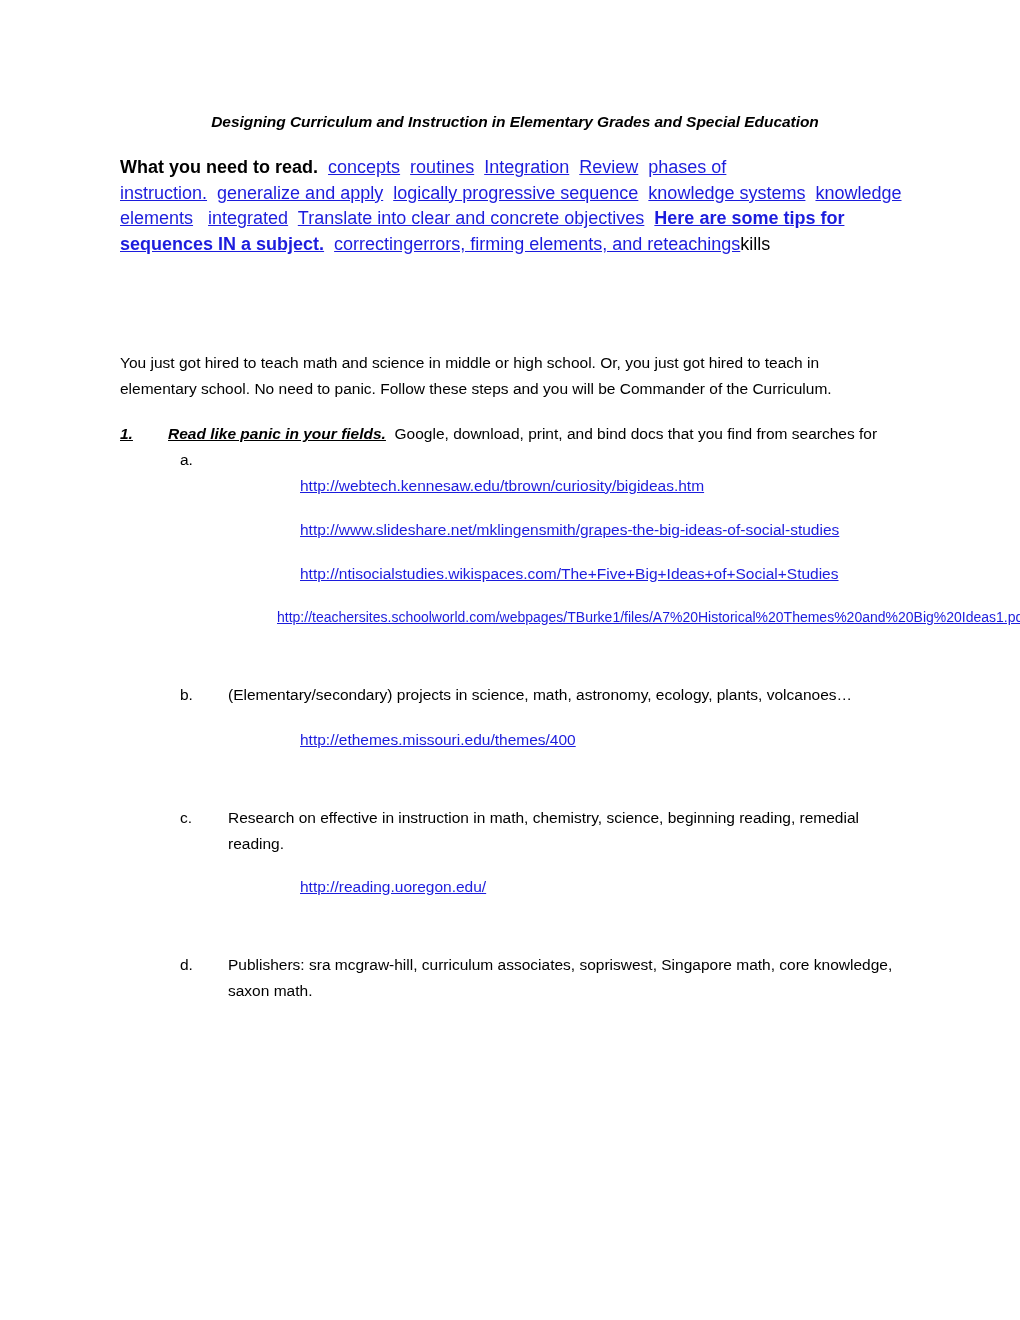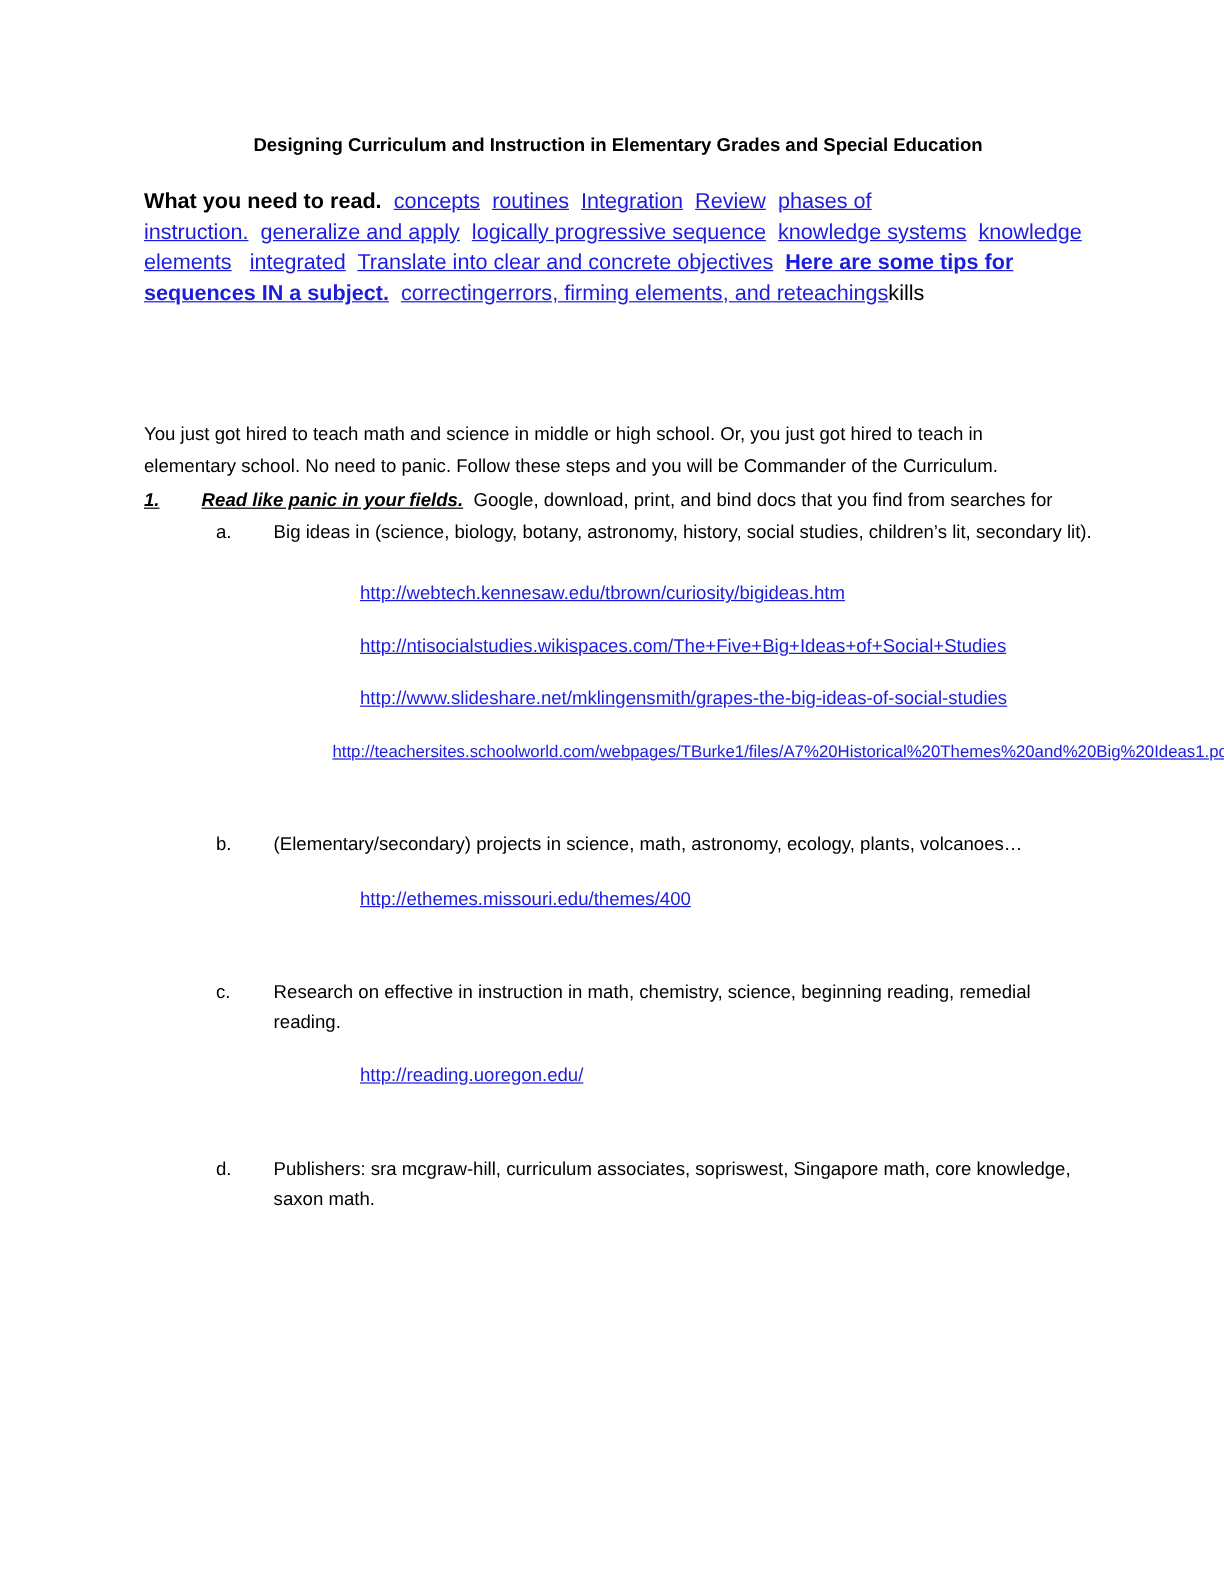--- a/index.html
+++ b/index.html
@@ -29,20 +29,21 @@
 
   
   .doc-title {
     font-size: 15.5px;
     font-weight: bold;
     color: #000000;
     text-align: center;
     line-height: 1.5;
     margin: 0 0 22px 0;
     letter-spacing: -0.05px;
+    font-style: italic;
   }
 
   
   .header-block {
     font-size: 18px;
     line-height: 25.5px;
     margin: 0;
     color: #000000;
     text-align: left;
   }
@@ -66,21 +67,21 @@
 
   
   .big-gap {
     height: 93px;
   }
 
   
   .body-para {
     font-size: 15.5px;
     line-height: 25.5px;
-    margin: 0 0 4px 0;
+    margin: 0 0 20px 0;
     color: #000000;
     width: 772px;
   }
 
   
   .num-item {
     position: relative;
     font-size: 15.5px;
     line-height: 25.5px;
     padding-left: 48px;
@@ -152,28 +153,28 @@
     <div class="doc-title">Designing Curriculum and Instruction in Elementary Grades and Special Education</div>
 
     <p class="header-block"><span class="lead-bold">What you need to read.</span>&nbsp; <span class="doc-link">concepts</span>&nbsp; <span class="doc-link">routines</span>&nbsp; <span class="doc-link">Integration</span>&nbsp; <span class="doc-link">Review</span>&nbsp; <span class="doc-link">phases of instruction.</span>&nbsp;&nbsp;<span class="doc-link">generalize and apply</span>&nbsp; <span class="doc-link">logically progressive sequence</span>&nbsp; <span class="doc-link">knowledge systems</span>&nbsp; <span class="doc-link">knowledge elements</span>&nbsp;&nbsp;&nbsp;<span class="doc-link">integrated</span>&nbsp; <span class="doc-link">Translate into clear and concrete objectives</span>&nbsp;&nbsp;<span class="doc-link bold">Here are some tips for sequences IN a subject.</span>&nbsp; <span class="doc-link">correctingerrors, firming elements, and reteachings</span><span class="plain-tail">kills</span></p>
 
     <div class="big-gap"></div>
 
     <p class="body-para">You just got hired to teach math and science in middle or high school.  Or, you just got hired to teach in elementary school.  No need to panic.  Follow these steps and you will be Commander of the Curriculum.</p>
 
     <div class="num-item"><span class="num-marker">1.</span><span class="num-lead">Read like panic in your fields.</span>&nbsp; <span>Google, download, print, and bind docs that you find from searches for</span></div>
 
-    <div class="alpha-item"><span class="alpha-marker">a.</span><span>Big ideas in (science, biology, botany, astronomy, history, social studies, children’s lit, secondary lit).</span></div>
+    <div class="alpha-item"><span class="alpha-marker">a.</span></div>
 
     <div class="gap-md"></div>
 
     <div class="url-group">
       <span class="url-line doc-link">http://webtech.kennesaw.edu/tbrown/curiosity/bigideas.htm</span>
+      <span class="url-line doc-link spaced">http://www.slideshare.net/mklingensmith/grapes-the-big-ideas-of-social-studies</span>
       <span class="url-line doc-link spaced">http://ntisocialstudies.wikispaces.com/The+Five+Big+Ideas+of+Social+Studies</span>
-      <span class="url-line doc-link spaced">http://www.slideshare.net/mklingensmith/grapes-the-big-ideas-of-social-studies</span>
     </div>
 
     <div class="url-wide doc-link">http://teachersites.schoolworld.com/webpages/TBurke1/files/A7%20Historical%20Themes%20and%20Big%20Ideas1.pdf</div>
 
     <div class="gap-xl"></div>
 
     <div class="alpha-item"><span class="alpha-marker">b.</span><span>(Elementary/secondary) projects in science, math, astronomy, ecology, plants, volcanoes…</span></div>
 
     <div class="url-group">
       <span class="url-line doc-link spaced">http://ethemes.missouri.edu/themes/400</span>

